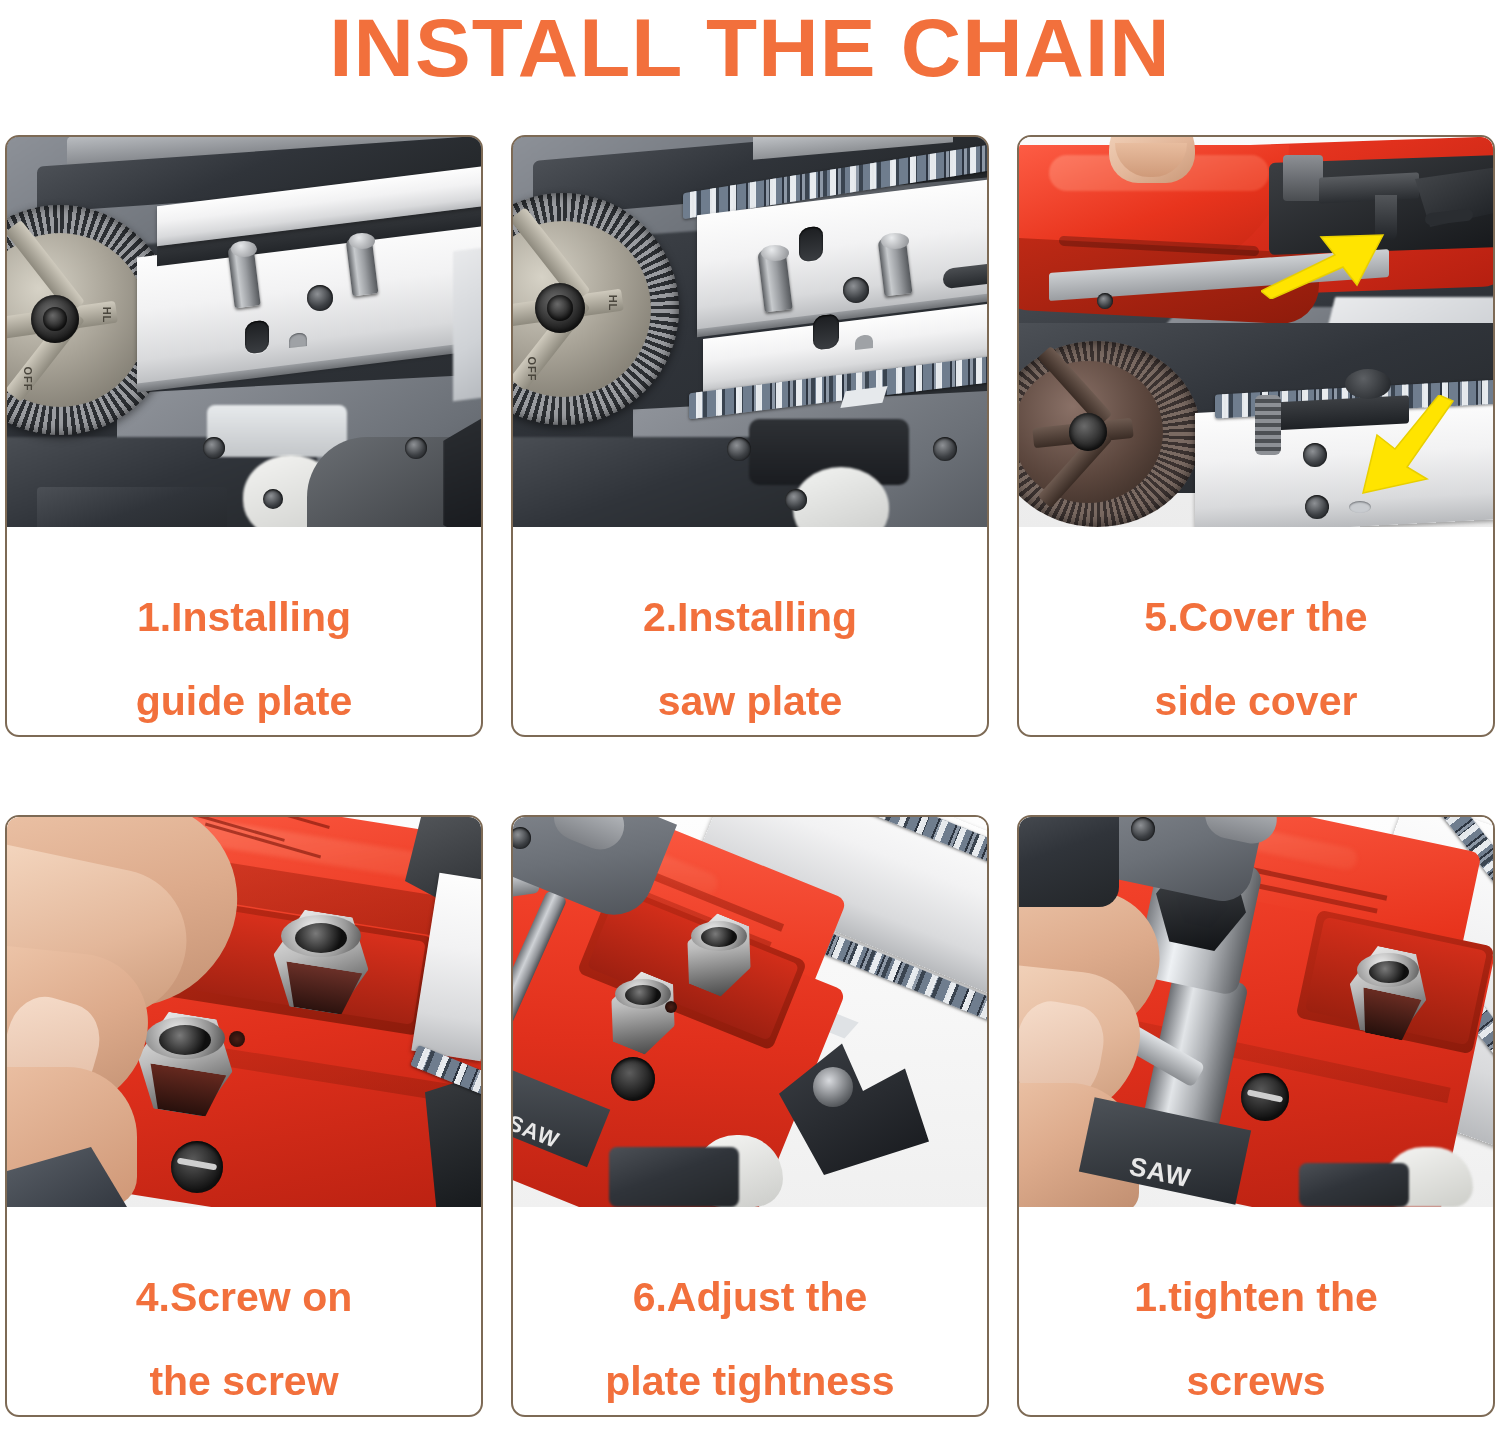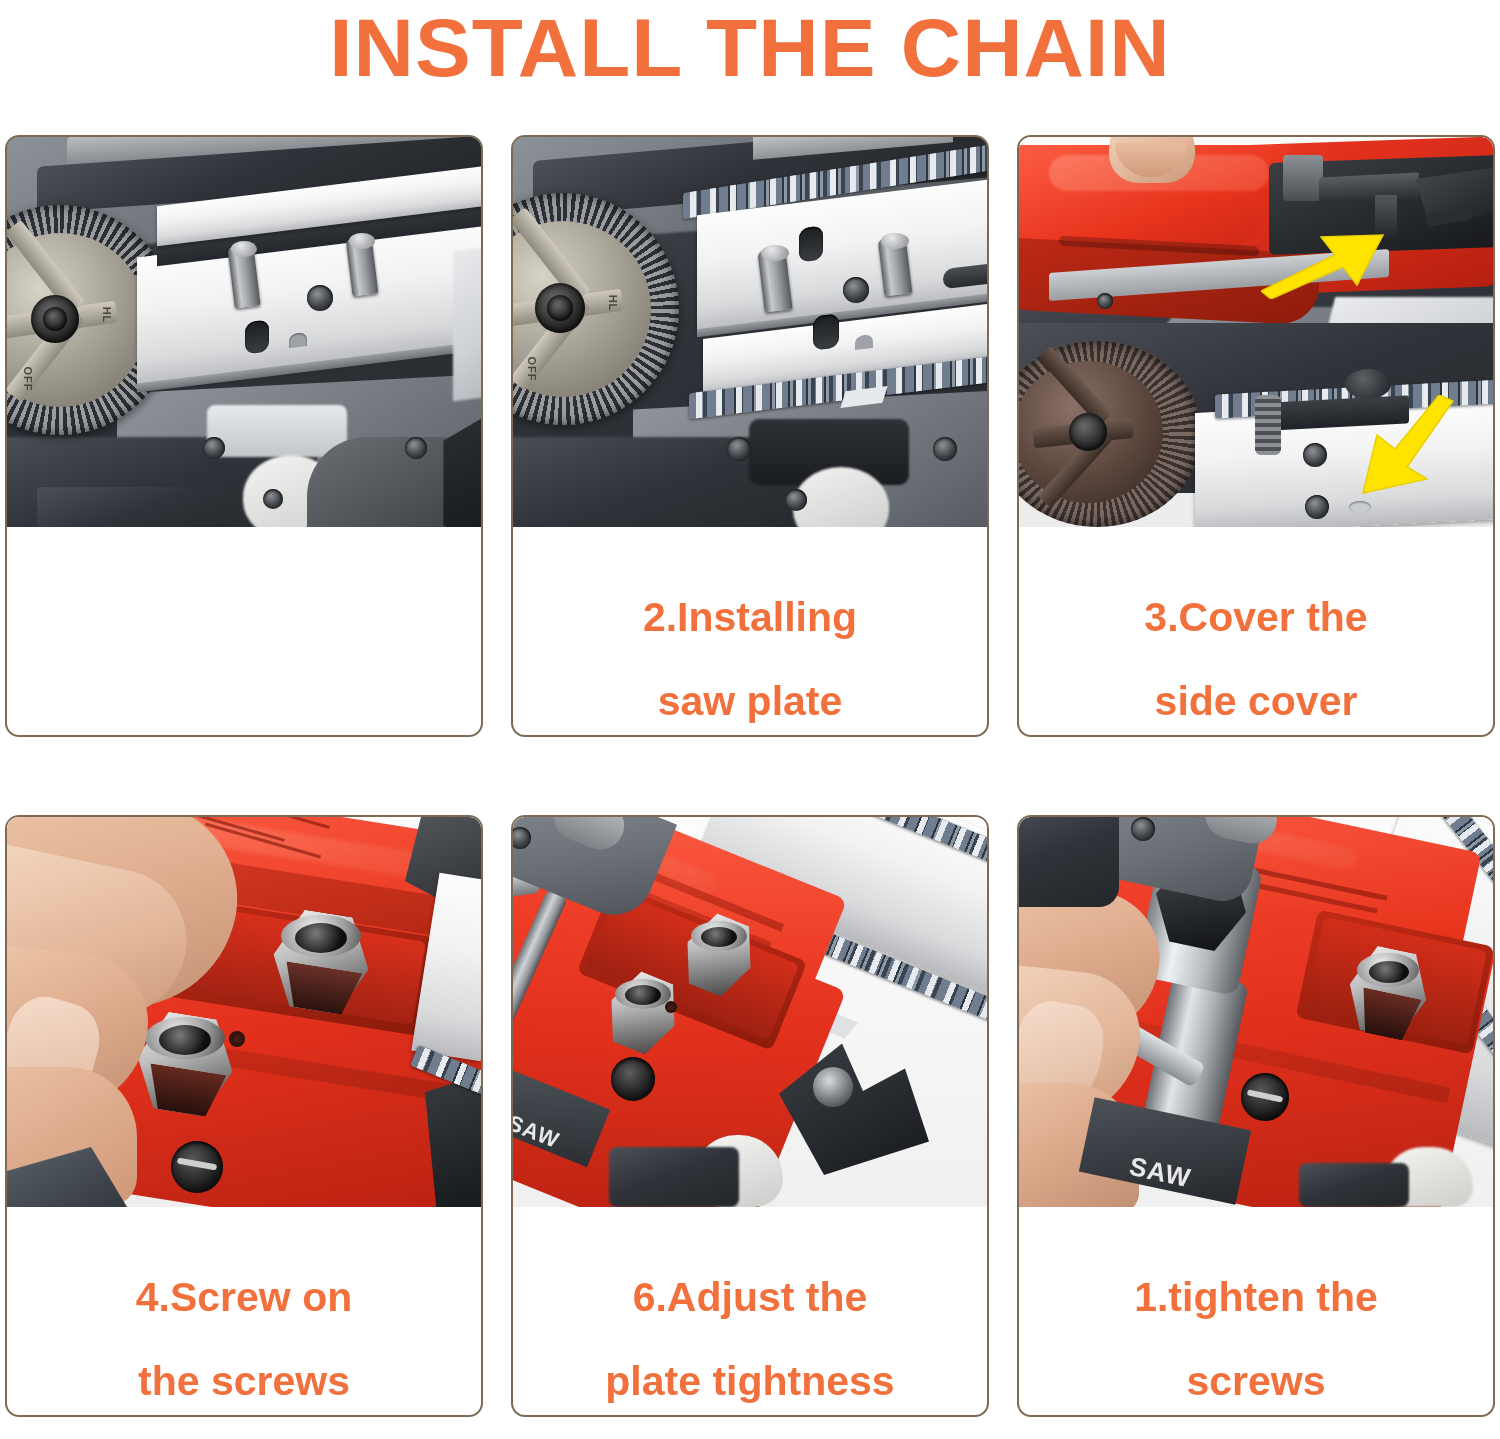--- a/index.html
+++ b/index.html
@@ -231,20 +231,24 @@
         <div class="boltHole" style="left:300px;top:148px;width:26px;height:26px;"></div>
 
         <div class="stud" style="left:224px;top:108px;width:26px;height:62px;transform:rotate(-7deg);"></div>
         <div class="stud" style="left:342px;top:100px;width:26px;height:58px;transform:rotate(-7deg);"></div>
         <div class="layer" style="left:224px;top:104px;width:26px;height:16px;border-radius:50%;background:radial-gradient(circle at 38% 30%,#e6e8ea,#87898d);"></div>
         <div class="layer" style="left:342px;top:96px;width:26px;height:16px;border-radius:50%;background:radial-gradient(circle at 38% 30%,#e6e8ea,#87898d);"></div>
 
         <div class="layer" style="left:436px;top:276px;width:80px;height:140px;background:linear-gradient(160deg,#2b2e32,#14161a);clip-path:polygon(0 20%,60% 0,100% 35%,70% 100%,0 80%);filter:blur(.8px);"></div>
         <div class="layer bodyLite blur" style="left:446px;top:110px;width:70px;height:150px;transform:skewY(-7deg);"></div>
       </div>
+      <div class="caption">
+        <span>1.Installing</span>
+        <span>guide plate</span>
+      </div>
     </div>
 
     <div class="card">
       <div class="photo">
         <div class="layer bodyDark" style="left:-20px;top:-20px;width:520px;height:430px;"></div>
         <div class="layer bodyMid blur" style="left:-20px;top:-20px;width:520px;height:110px;transform:skewY(-4deg);"></div>
         <div class="layer bodyDark" style="left:20px;top:4px;width:460px;height:56px;transform:skewY(-5deg);border-radius:6px;"></div>
         <div class="layer" style="left:240px;top:-16px;width:200px;height:30px;background:linear-gradient(180deg,#cfd2d6,#8e9195);transform:skewY(-5deg);"></div>
 
         <div class="layer bodyMid" style="left:120px;top:262px;width:400px;height:160px;transform:skewY(-3deg);"></div>
@@ -344,21 +348,21 @@
         <div class="layer" style="left:326px;top:232px;width:46px;height:30px;border-radius:50%;background:radial-gradient(circle at 40% 32%,#5d6064,#1a1d21);"></div>
 
         <svg class="arrowYellow" style="left:326px;top:258px;" width="110" height="102" viewBox="0 0 110 102">
           <polygon points="108,6 62,72 82,84 18,98 32,40 50,54 94,0" fill="#FFE400" stroke="#e8cf00" stroke-width="1.5"></polygon>
         </svg>
 
         <div class="layer skin2" style="left:90px;top:-30px;width:86px;height:76px;border-radius:44px 44px 30px 30px;"></div>
         <div class="layer" style="left:96px;top:6px;width:72px;height:34px;border-radius:0 0 34px 34px;background:linear-gradient(180deg,#e8bd9f,#cf9a79);"></div>
       </div>
       <div class="caption">
-        <span>3.Cover the</span>
+        <span>5.Cover the</span>
         <span>side cover</span>
       </div>
     </div>
 
     <div class="card">
       <div class="photo" style="background:#f6f6f6;">
         <div class="layer" style="left:0;top:0;width:478px;height:390px;background:linear-gradient(180deg,#fcfcfc,#eeeeee);"></div>
 
         <div class="layer red2" style="left:50px;top:-10px;width:420px;height:300px;transform:rotate(9deg);border-radius:10px;"></div>
         <div class="layer red1" style="left:24px;top:96px;width:460px;height:300px;transform:rotate(9deg);border-radius:10px;"></div>
@@ -398,21 +402,21 @@
         <div class="layer" style="left:398px;top:-8px;width:90px;height:120px;background:linear-gradient(160deg,#55585c,#24272b);clip-path:polygon(20% 0,100% 0,100% 100%,0 60%);"></div>
         <div class="layer bar" style="left:418px;top:60px;width:70px;height:180px;transform:rotate(9deg);"></div>
         <div class="layer" style="left:418px;top:250px;width:80px;height:140px;background:linear-gradient(160deg,#3a3d41,#15181b);clip-path:polygon(0 18%,100% 0,100% 100%,14% 100%);"></div>
         <div class="layer chain" style="left:404px;top:244px;width:90px;height:22px;transform:rotate(22deg);border-radius:3px;">
             <div class="rivets"></div>
           </div>
         <div class="layer" style="left:0;top:330px;width:120px;height:60px;background:linear-gradient(150deg,#5a6068,#333840);clip-path:polygon(0 40%,70% 0,100% 100%,0 100%);"></div>
       </div>
       <div class="caption">
         <span>4.Screw on</span>
-        <span>the screws</span>
+        <span>the screw</span>
       </div>
     </div>
 
     <div class="card">
       <div class="photo" style="background:#fafafa;">
         <div class="layer" style="left:0;top:0;width:478px;height:390px;background:linear-gradient(180deg,#fdfdfd,#f0f0f0);"></div>
 
         <div class="layer bar" style="left:190px;top:-10px;width:420px;height:150px;transform:rotate(22deg);"></div>
         <div class="layer chain" style="left:182px;top:-16px;width:400px;height:22px;transform:rotate(22deg);border-radius:3px;">
             <div class="rivets"></div>

